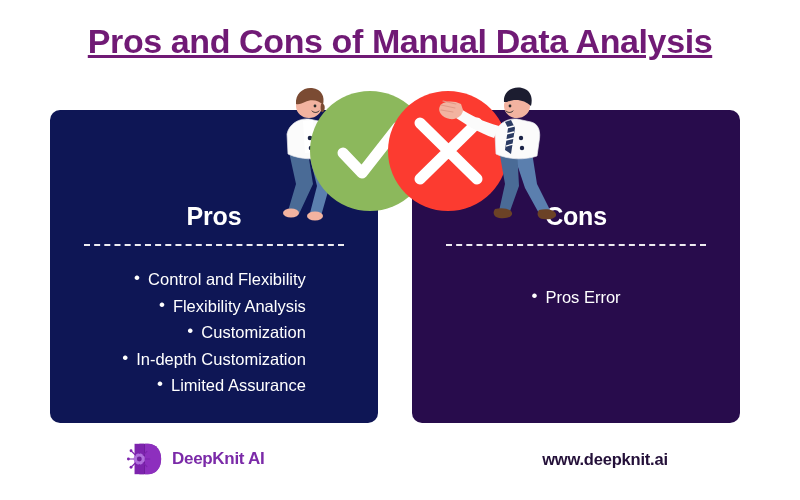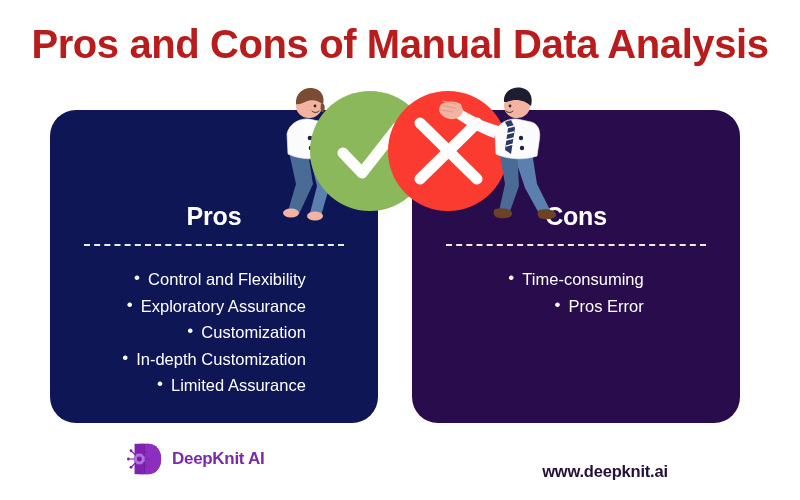--- a/index.html
+++ b/index.html
@@ -11,31 +11,32 @@
     overflow:hidden;
   }
   #stage { position:absolute; inset:0; width:800px; height:500px; }
 
   
   .title {
     position:absolute;
     left:0; top:22px;
     width:800px;
     text-align:center;
-    font-size:40px;
+    font-size:34px;
     font-weight:bold;
     letter-spacing:-0.4px;
-    color:#b91c1c;
+    color:#701a75;
     white-space:nowrap;
+    text-decoration:underline;
   }
 
   
   .card {
     position:absolute;
-    border-radius:26px;
+    border-radius:10px;
   }
   .card-pros {
     left:50px; top:110px;
     width:328px; height:313px;
     background:#0e1655;
   }
   .card-cons {
     left:412px; top:110px;
     width:328px; height:313px;
     background:#280c4c;
@@ -105,50 +106,49 @@
   }
   .footer-url {
     position:absolute;
     left:490px; top:450px;
     width:230px;
     text-align:center;
     font-size:16.5px;
     font-weight:bold;
     color:#241039;
     letter-spacing:-0.2px;
-    margin-top:12px;
   }
 </style>
 </head>
 <body>
 
 <div id="stage">
 
   <div class="title">Pros and Cons of Manual Data Analysis</div>
 
   <div class="card card-pros">
     <div class="card-head">Pros</div>
     <div class="divider"></div>
     <div class="bullets bullets-wrap">
       <ul class="bullets-inner">
         <li>Control and Flexibility</li><br>
-        <li>Exploratory Assurance</li><br>
+        <li>Flexibility Analysis</li><br>
         <li>Customization</li><br>
         <li>In-depth Customization</li><br>
         <li>Limited Assurance</li>
       </ul>
     </div>
   </div>
 
   <div class="card card-cons">
     <div class="card-head">Cons</div>
     <div class="divider"></div>
     <div class="bullets bullets-wrap">
       <ul class="bullets-inner">
-        <li>Time-consuming</li><br>
+        <br>
         <li>Pros Error</li><br>
       </ul>
     </div>
   </div>
 
   <div class="illustration">
     <svg width="310" height="142" viewBox="0 0 310 142" xmlns="http://www.w3.org/2000/svg">
       <defs>
         <clipPath id="clipGreen">
             <circle cx="115" cy="71" r="60"></circle>

